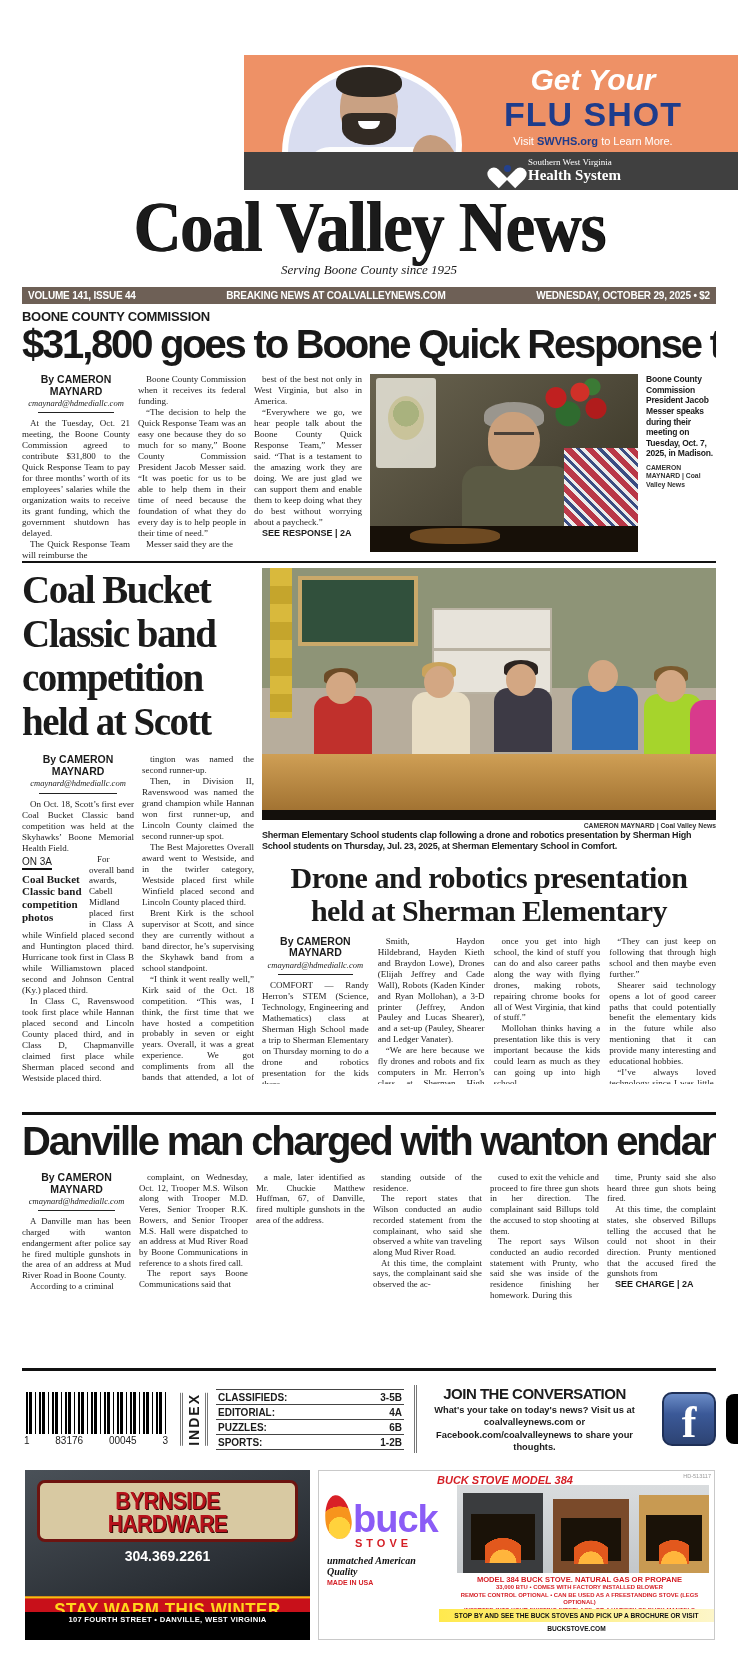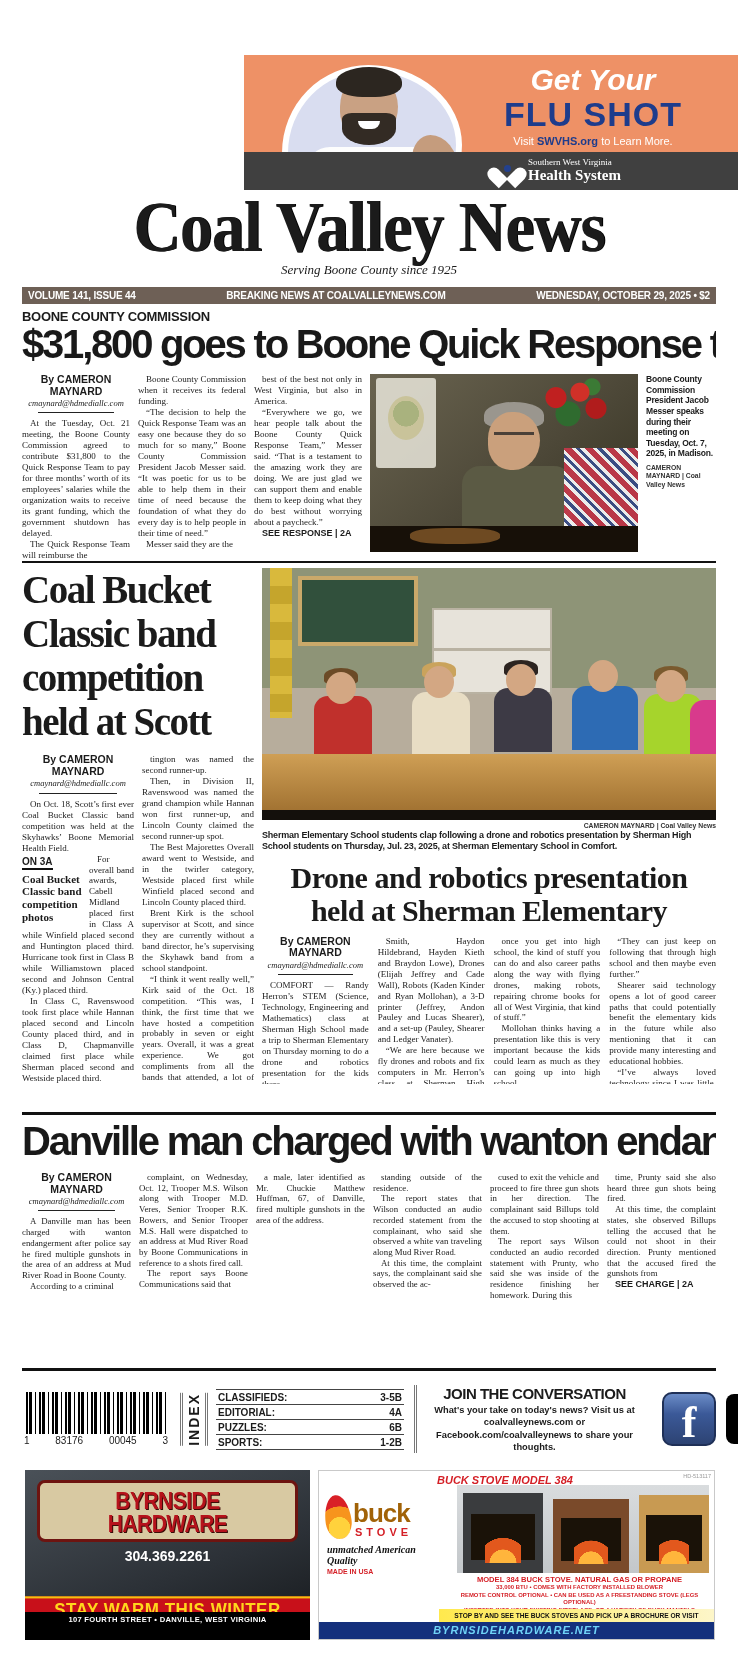--- a/index.html
+++ b/index.html
@@ -70,21 +70,21 @@
   .cap1 .cap { font-weight:700; font-size:8.5px; line-height:1.25; letter-spacing:-0.2px; }
   .credit { font-weight:700; font-size:6.8px; color:#333; line-height:1.25; margin-top:5px; }
   
   .rule { position:absolute; left:22px; width:694px; background:#111; }
   
   .band-left { position:absolute; left:22px; top:568px; width:232px; }
   .h-band { font-family:"Liberation Serif", serif; font-weight:700; font-size:39px; line-height:1.13; letter-spacing:-1.5px; }
   .band-cols { display:flex; gap:8px; margin-top:10px; }
   .band-cols .ncol { width:112px; height:330px; }
   .inset { float:left; width:62px; margin:2px 5px 2px 0; font-family:"Liberation Sans", sans-serif; }
-  .inset .ik { font-weight:700; font-size:10px; border-bottom:2px solid #111; display:inline-block; margin-bottom:3px; }
+  .inset .ik { font-weight:400; font-size:10px; border-bottom:2px solid #111; display:inline-block; margin-bottom:3px; }
   .inset .it { font-family:"Liberation Serif", serif; font-weight:700; font-size:11px; line-height:1.15; text-align:left; text-indent:0; }
   
   .band-right { position:absolute; left:262px; top:568px; width:454px; }
   .photo2 { position:relative; width:454px; height:252px; overflow:hidden; background:#b7ad9c; }
   .p2-wall { position:absolute; left:0; top:0; width:100%; height:120px; background:#8e9477; }
   .p2-board { position:absolute; left:36px; top:8px; width:120px; height:70px; background:#31503c; border:4px solid #caa96a; }
   .p2-pole { position:absolute; left:8px; top:0; width:22px; height:150px; background:repeating-linear-gradient(#d9b93c 0 18px,#c5a52c 18px 36px); }
   .p2-shelf { position:absolute; left:170px; top:40px; width:120px; height:86px; background:#e7e3da; border:2px solid #b9b2a2; }
   .p2-shelf:before { content:""; position:absolute; left:0; top:38px; width:100%; height:3px; background:#b9b2a2; }
   .kid { position:absolute; width:58px; height:64px; border-radius:14px 14px 0 0; }
@@ -120,21 +120,21 @@
   .by-plate { position:relative; margin:10px 12px 0; height:62px; background:#d8c9a2; border:3px solid #6d1410; border-radius:8px; text-align:center; padding-top:6px; }
   .by-name { font-family:"Liberation Sans", sans-serif; font-weight:700; font-size:21px; line-height:1.1; letter-spacing:-0.5px; color:#b5121b; text-shadow:1px 1px 0 #3a0c08; transform:scaleY(1.15); }
   .by-phone { text-align:center; color:#fff; font-family:"Liberation Sans", sans-serif; font-weight:700; font-size:14px; margin-top:6px; }
   .by-warm { position:absolute; left:0; right:0; bottom:16px; height:27px; background:#c8101a; border-top:2px solid #f2c211; border-bottom:2px solid #f2c211; color:#ffd71c; font-family:"Liberation Sans", sans-serif; font-weight:700; font-size:17px; letter-spacing:0.5px; text-align:center; line-height:24px; transform:scaleY(1.05); }
   .by-addr { position:absolute; left:0; right:0; bottom:0; height:28px; background:#000; color:#fff; font-family:"Liberation Sans", sans-serif; font-weight:700; font-size:7.6px; text-align:center; line-height:16px; letter-spacing:0.3px; }
   .buck { position:relative; width:397px; height:170px; background:#fff; border:1px solid #c9c9c9; overflow:hidden; flex:none; }
   .bk-title { position:absolute; left:118px; top:3px; color:#d41f26; font-family:"Liberation Sans", sans-serif; font-weight:700; font-style:italic; font-size:11px; }
   .bk-code { position:absolute; right:3px; top:2px; color:#999; font-size:5.5px; font-family:"Liberation Sans", sans-serif; }
   .bk-logo { position:absolute; left:8px; top:30px; width:118px; }
   .flame { position:absolute; left:-2px; top:-6px; width:26px; height:44px; background:radial-gradient(circle at 50% 75%,#ffd23c 0 30%,#f7941d 31% 60%,#d92027 61% 100%); border-radius:50% 50% 50% 50%/60% 60% 40% 40%; transform:rotate(-8deg); }
-  .bk-word1 { margin-left:26px; font-family:"Liberation Sans", sans-serif; font-weight:700; font-size:26px; letter-spacing:-1px; line-height:0.95; color:#a16207; }
+  .bk-word1 { margin-left:26px; font-family:"Liberation Sans", sans-serif; font-weight:700; font-size:38px; letter-spacing:-1px; line-height:0.95; color:#8b5cf6; }
   .bk-word2 { margin-left:28px; font-family:"Liberation Sans", sans-serif; font-weight:700; font-size:11px; letter-spacing:4px; color:#d41f26; }
   .bk-tag { margin-top:6px; font-family:"Liberation Serif", serif; font-style:italic; font-weight:700; font-size:10px; color:#111; }
   .bk-made { margin-top:2px; font-family:"Liberation Sans", sans-serif; font-weight:700; font-size:7px; color:#d41f26; }
   .bk-scene { position:absolute; left:138px; top:14px; right:5px; height:88px; background:linear-gradient(#d9dcde,#c3c7ca); }
   .fp { position:absolute; bottom:0; }
   .fpbox { position:absolute; left:10%; top:26%; width:80%; height:58%; background:#1a1208; }
   .fpfire { position:absolute; left:28%; bottom:12%; width:44%; height:36%; background:radial-gradient(circle at 50% 100%,#ffb53c 0 40%,#e2581d 41% 75%,transparent 76%); }
   .bk-details { position:absolute; left:130px; top:104px; right:4px; text-align:center; color:#d41f26; font-family:"Liberation Sans", sans-serif; line-height:1.25; }
   .bk-d1 { font-weight:700; font-size:7.6px; }
   .bk-d2 { font-weight:700; font-size:5.9px; }
@@ -422,17 +422,16 @@
             <div class="fpfire"></div>
           </div>
       </div>
       <div class="bk-details">
         <div class="bk-d1">MODEL 384 BUCK STOVE. NATURAL GAS OR PROPANE</div>
         <div class="bk-d2">33,000 BTU • COMES WITH FACTORY INSTALLED BLOWER</div>
         <div class="bk-d2">REMOTE CONTROL OPTIONAL • CAN BE USED AS A FREESTANDING STOVE (LEGS OPTIONAL)</div>
         <div class="bk-d2">INSERTED INTO YOUR EXISTING FIREPLACE, OR A VARIETY OF BUCK MANTELS</div>
       </div>
       <div class="bk-strip">STOP BY AND SEE THE BUCK STOVES AND PICK UP A BROCHURE OR VISIT BUCKSTOVE.COM</div>
-      <div class="bk-web">BYRNSIDEHARDWARE.NET</div>
     </div>
   </div>
 
 </div>
 
 </body></html>

